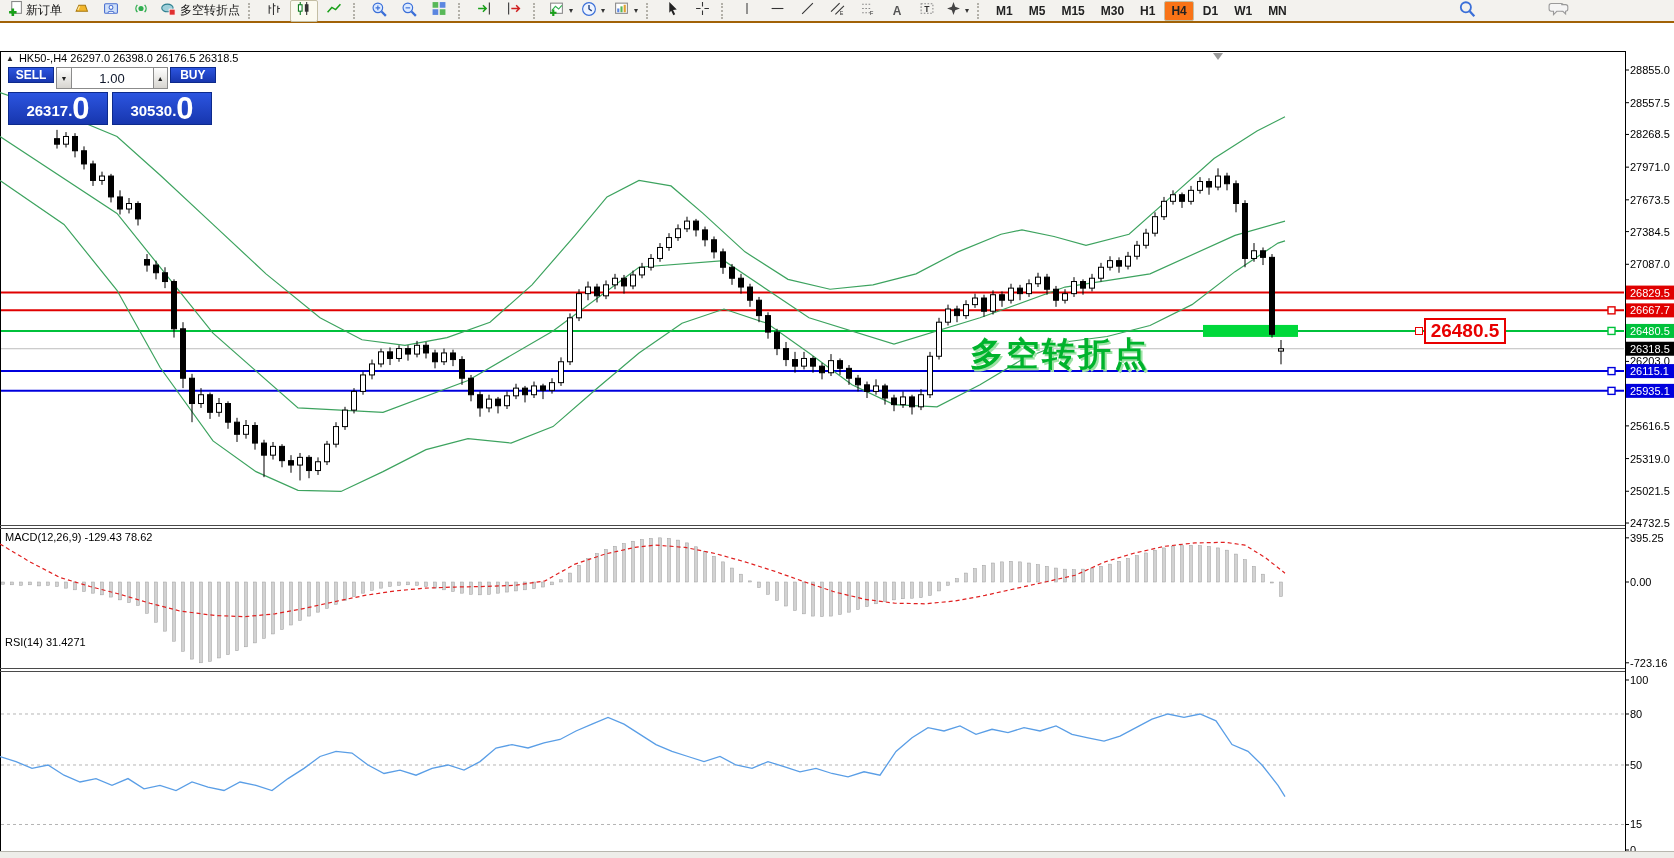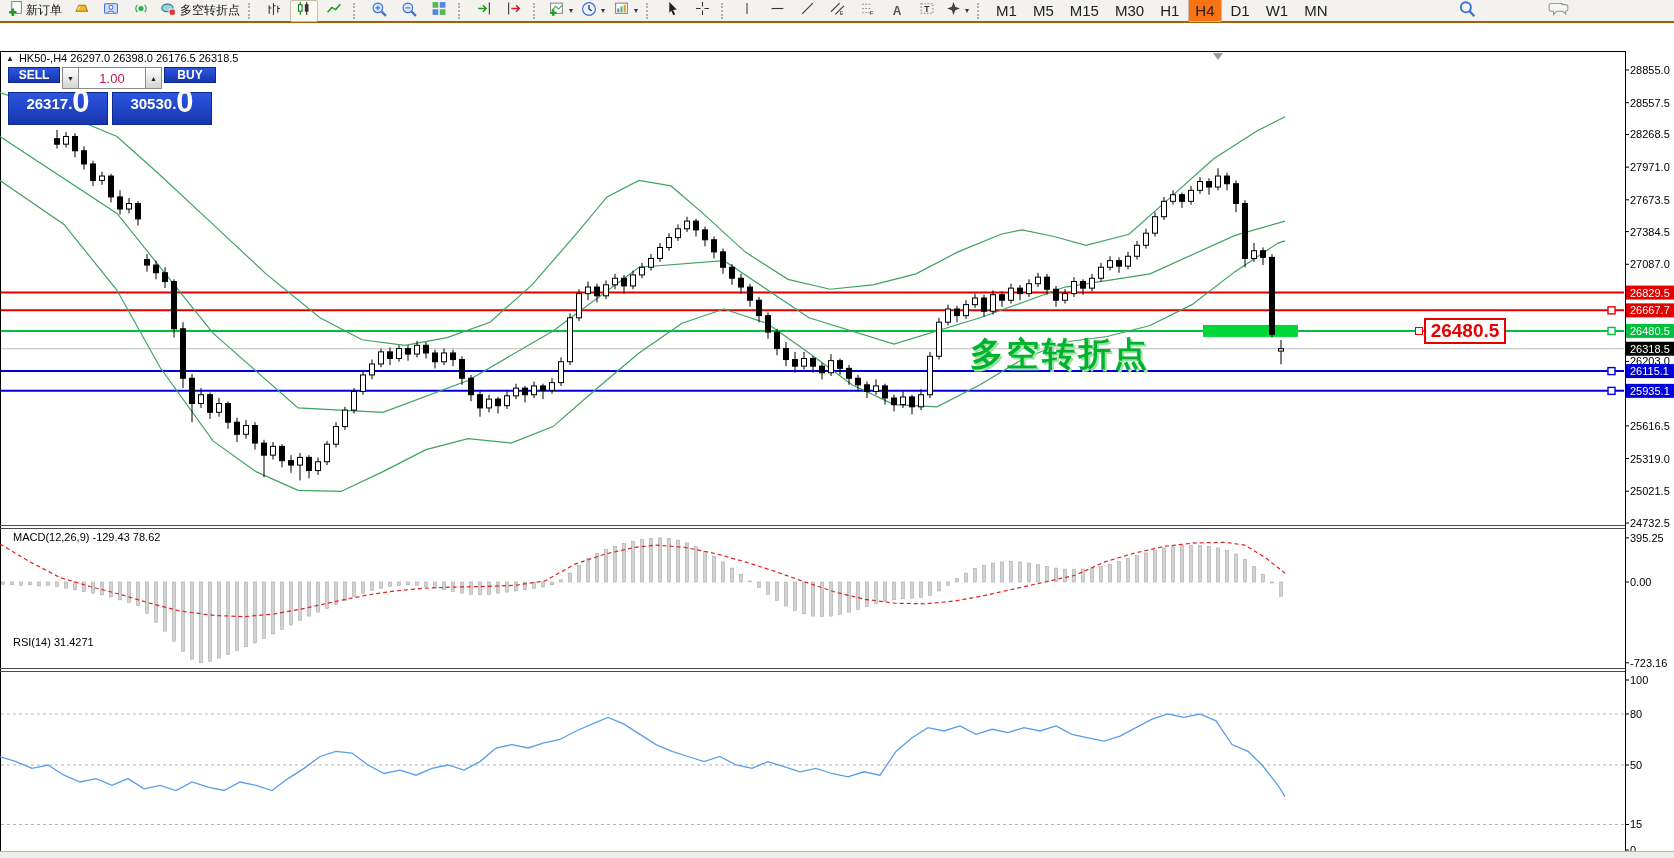--- a/index.html
+++ b/index.html
@@ -7,42 +7,42 @@
        font-family:"Liberation Sans",sans-serif;-webkit-font-smoothing:antialiased;}
   
   .toolbar{position:absolute;left:0;top:0;width:1674px;height:23px;background:#f3f2ee;
            border-bottom:2px solid #a16207;display:flex;align-items:center;padding:0 4px;box-sizing:border-box;}
   .tbtn{height:20px;min-width:22px;display:flex;align-items:center;justify-content:center;
         gap:3px;padding:0 2px;margin:0 1px;border:1px solid transparent;border-radius:2px;cursor:default;}
   .tbtn.active{background:#fbfaf0;border:1px solid #c4bfa4;}
   .tbtn .lbl{font-size:12px;color:#111;white-space:nowrap;}
   .sep{width:5px;height:16px;margin:0 4px;border-left:2px dotted #b3b1a9;}
   .drop{font-size:8px;color:#333;margin-left:1px;}
-  .tf{font-size:15px;color:#222;padding:2px 6px;margin:0 1px;border:1px solid transparent;border-radius:2px;}
+  .tf{font-size:12px;color:#222;padding:2px 6px;margin:0 1px;border:1px solid transparent;border-radius:2px;font-weight:bold;}
   .tf.active{background:#f97316;border:1px solid #c4bfa4;}
   .right-tools{margin-left:auto;display:flex;align-items:center;gap:62px;padding-right:96px;}
   
   .chart-wrap{position:absolute;left:0;top:23px;width:1674px;height:827px;background:#fff;}
   #chart-svg{position:absolute;left:0;top:0;}
   .chart-title{position:absolute;left:6px;top:29px;font-size:11px;color:#000;display:flex;align-items:center;gap:5px;}
   .chart-title .tri{font-size:8px;color:#222;}
-  .ind-label{position:absolute;left:5px;font-size:11px;color:#000;margin-left:8px;}
+  .ind-label{position:absolute;left:5px;font-size:11px;color:#000;}
   
   .trade-panel{position:absolute;left:8px;top:44px;width:208px;}
   .tp-row1{display:flex;height:22px;}
   .btn-trade{width:52px;height:16px;background:linear-gradient(#2c55e0,#1736ae);border:1px solid #0d2a8c;
              color:#fff;font-size:12px;font-weight:bold;display:flex;align-items:center;justify-content:center;box-sizing:border-box;}
   .spin-btn{width:17px;height:22px;background:linear-gradient(#fefefe,#d7d5d0);border:1px solid #8b8b8b;
             display:flex;align-items:center;justify-content:center;font-size:7px;color:#222;box-sizing:border-box;margin-left:2px;}
   .spin-btn.up{margin-left:0;margin-right:2px;}
-  .vol-input{width:66px;height:22px;border:1px solid #8b8b8b;border-left:none;border-right:none;
-             text-align:center;font-size:13px;color:#be185d;box-sizing:border-box;padding:0;font-family:"Liberation Sans",sans-serif;}
+  .vol-input{width:81px;height:22px;border:1px solid #8b8b8b;border-left:none;border-right:none;
+             text-align:center;font-size:13px;color:#0f172a;box-sizing:border-box;padding:0;font-family:"Liberation Sans",sans-serif;}
   .tp-row2{display:flex;margin-top:3px;gap:4px;}
   .price-box{width:100px;height:33px;background:linear-gradient(#2c55e0,#1736ae);border:1px solid #0d2a8c;
-             color:#fff;display:flex;align-items:flex-end;justify-content:center;box-sizing:border-box;padding-bottom:7px;}
+             color:#fff;display:flex;align-items:flex-end;justify-content:center;box-sizing:border-box;padding-bottom:0;}
   .price-main{font-size:15px;font-weight:bold;line-height:26px;}
   .price-dot{font-size:15px;font-weight:bold;line-height:26px;}
   .price-big{font-size:31px;font-weight:bold;line-height:30px;}
   
   .turning-note{position:absolute;left:948px;top:309px;font-size:33px;font-weight:bold;color:#00b32c;
                 letter-spacing:3px;text-shadow:2px 2px 0 #9ce2a4;white-space:nowrap;margin-left:22px;}
   .price-note{position:absolute;left:1424px;top:295px;width:78px;height:22px;border:2px solid #e80000;
               background:#fff;color:#e80000;font-size:19px;font-weight:bold;display:flex;align-items:center;justify-content:center;}
   .note-anchor{position:absolute;left:1415px;top:304px;width:6px;height:6px;border:1px solid #e80000;background:#fff;}
   

